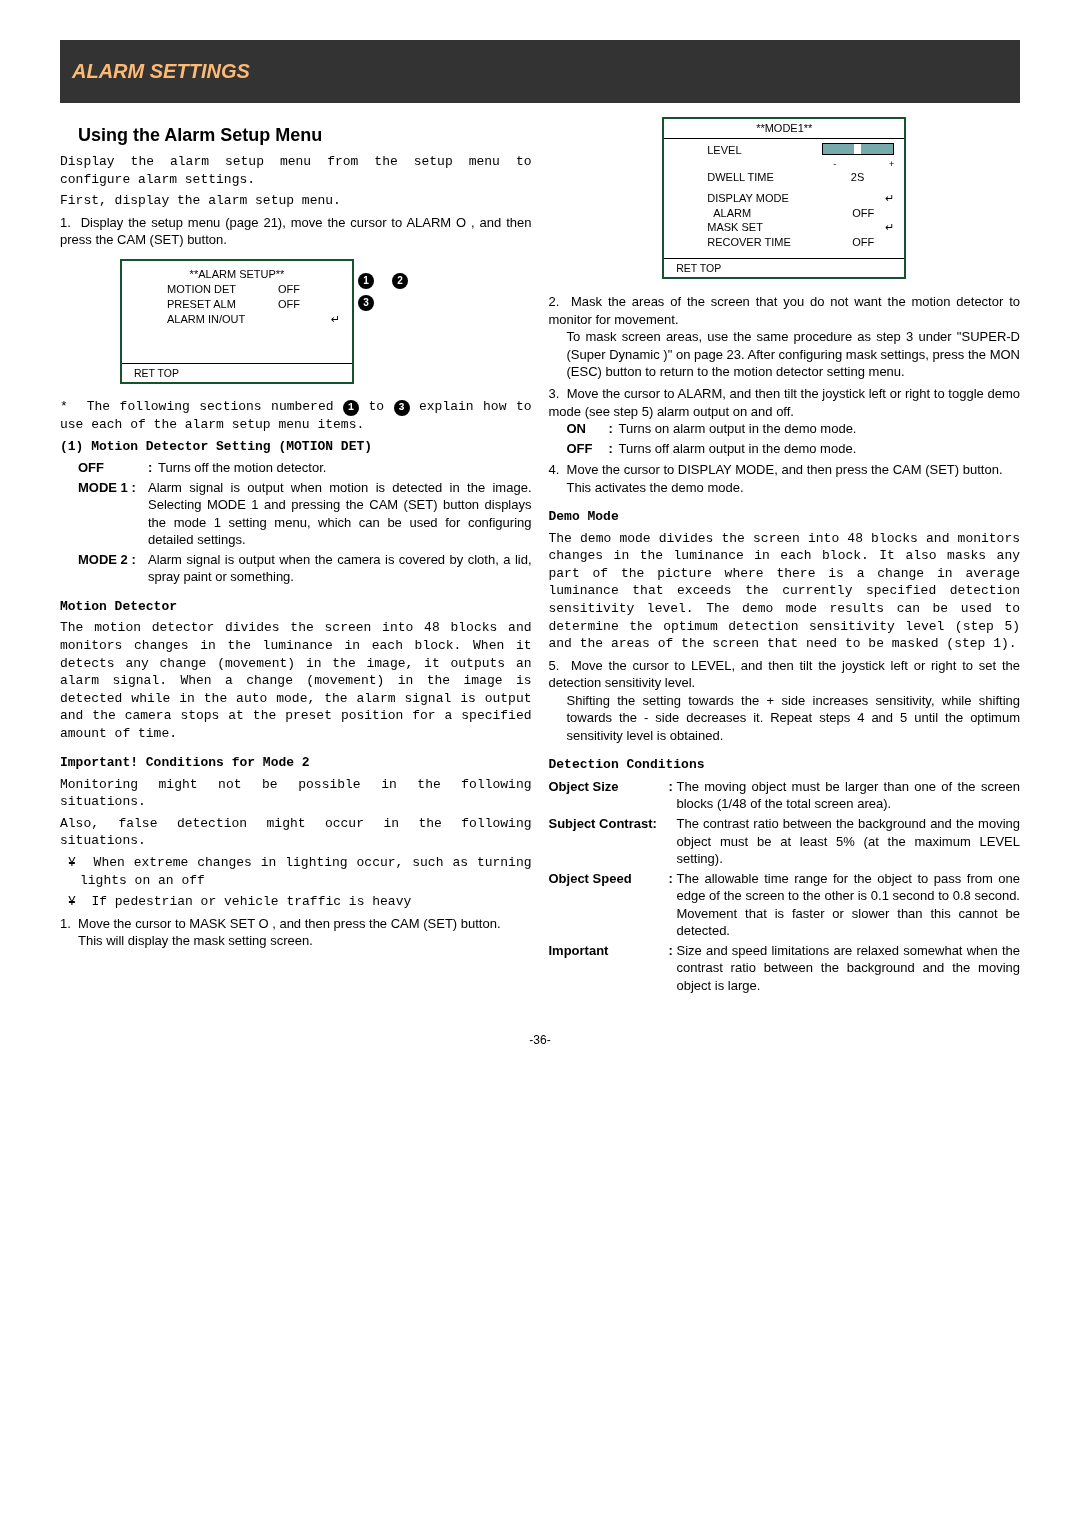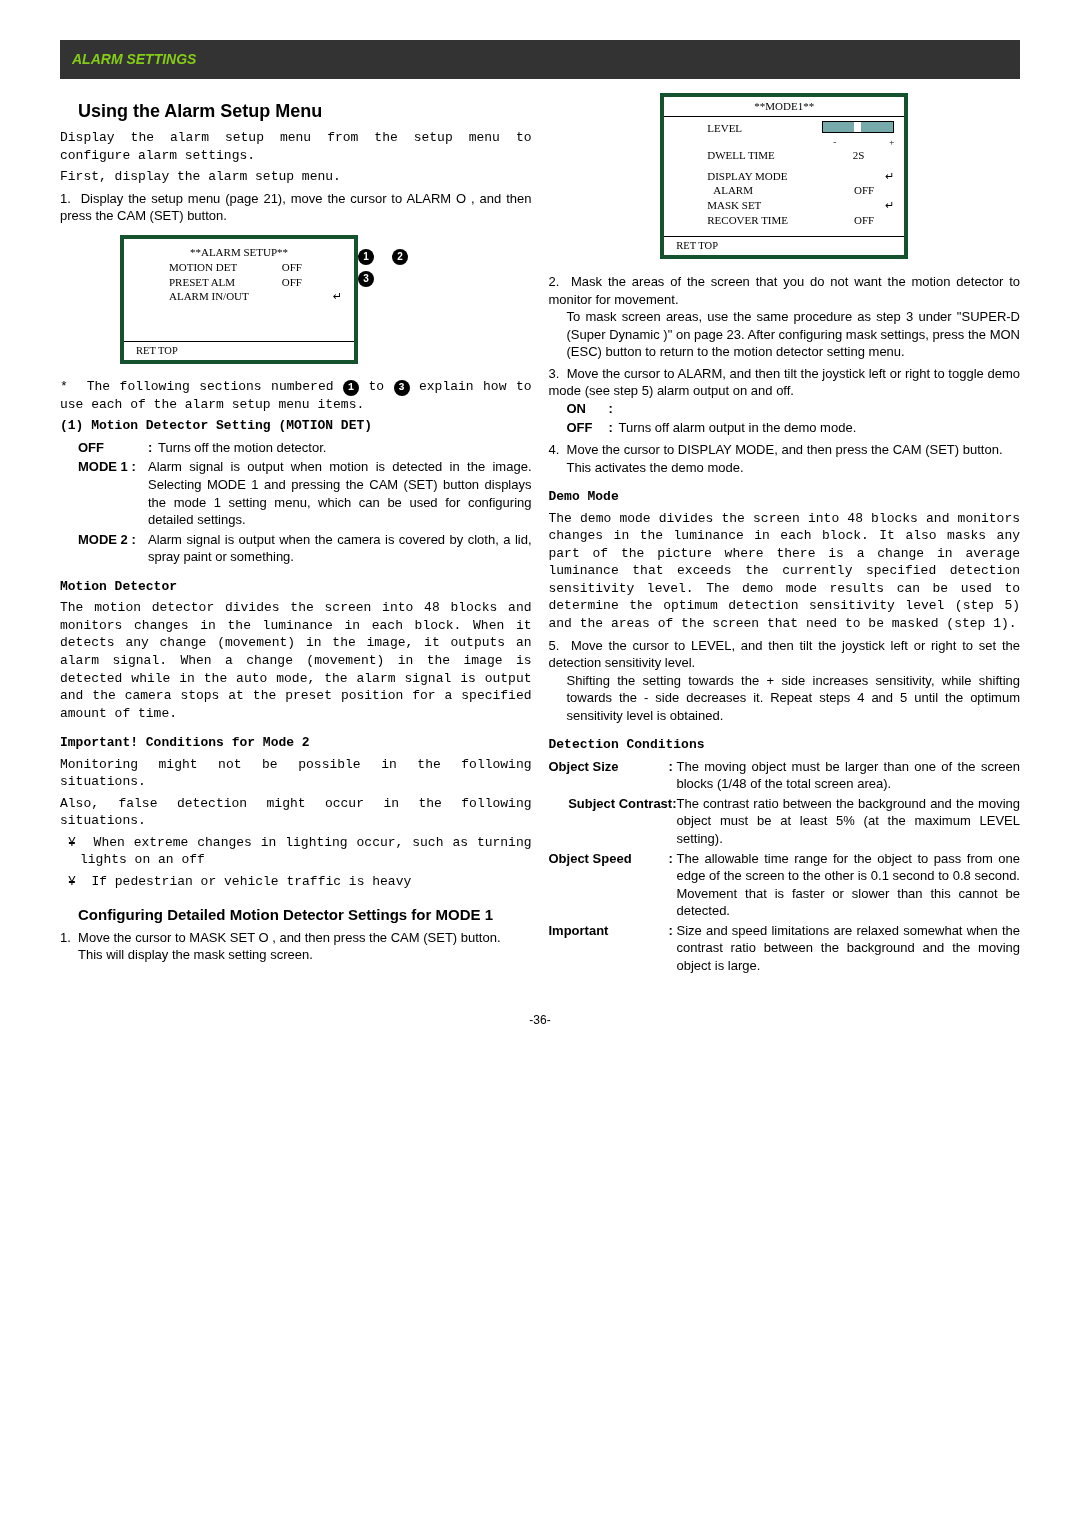--- a/index.html
+++ b/index.html
@@ -7,25 +7,25 @@
     font-size: 13px;
     color: #000;
     margin: 0;
     padding: 40px 60px;
     width: 1080px;
     box-sizing: border-box;
     line-height: 1.35;
   }
   .title-bar {
     background: #333;
-    color: #84cc16;
+    color: #fdba74;
     font-weight: bold;
     font-style: italic;
-    font-size: 14px;
-    padding: 10px 12px;
+    font-size: 20px;
+    padding: 18px 12px;
     margin-bottom: 14px;
   }
   .columns {
     display: flex;
     gap: 17px;
   }
   .col {
     flex: 1;
     min-width: 0;
   }
@@ -41,24 +41,24 @@
   }
   p { margin: 0 0 4px 0; text-align: justify; font-family: Liberation Mono, monospace; }
   .bold { font-weight: bold; }
   .indent { padding-left: 18px; }
   .bullet { padding-left: 20px; text-indent: -12px; }
   ol, ul { margin: 0; padding: 0; list-style: none; }
   li { text-align: justify; }
 
   
   .osd {
-    border: 4px solid #14532d;
+    border: 2px solid #14532d;
     width: 230px;
     margin: 10px auto 14px auto;
-    font-family: Liberation Serif, serif;
+    font-family: Liberation Sans, sans-serif;
     font-size: 11px;
     position: relative;
   }
   .osd-inner {
     padding: 6px 12px;
     border-bottom: 1px solid #000;
     min-height: 90px;
   }
   .osd-footer {
     padding: 2px 12px;
@@ -169,21 +169,20 @@
 
     <p class="bold" style="margin-top:12px;">Motion Detector</p>
     <p>The motion detector divides the screen into 48 blocks and monitors changes in the luminance in each block. When it detects any change (movement) in the image, it outputs an alarm signal. When a change (movement) in the image is detected while in the auto mode, the alarm signal is output and the camera stops at the preset position for a specified amount of time.</p>
 
     <p class="bold" style="margin-top:12px;">Important! Conditions for Mode 2</p>
     <p>Monitoring might not be possible in the following situations.</p>
     <p>Also, false detection might occur in the following situations.</p>
     <p class="bullet">¥&nbsp;&nbsp;<span>When extreme changes in lighting occur, such as turning lights on an off</span></p>
     <p class="bullet">¥&nbsp;&nbsp;<span>If pedestrian or vehicle traffic is heavy</span></p>
 
-    <h3>Configuring Detailed Motion Detector Settings for MODE 1</h3>
     <ol>
       <li>1.&nbsp;&nbsp;<span>Move the cursor to MASK SET O , and then press the CAM (SET) button.</span><br>
       <span class="indent" style="display:inline-block;">This will display the mask setting screen.</span></li>
     </ol>
   </div>
 
   <div class="col">
 
     <div class="osd mode1" style="margin-top:0;">
       <div class="mode1-title-row">**MODE1**</div>
@@ -206,20 +205,21 @@
 
     <ol>
       <li>2.&nbsp;&nbsp;<span>Mask the areas of the screen that you do not want the motion detector to monitor for movement.</span><br>
       <span class="indent" style="display:inline-block;">To mask screen areas, use the same procedure as step 3 under "SUPER-D    (Super Dynamic    )" on page 23. After configuring mask settings, press the MON (ESC) button to return to the motion detector setting menu.</span></li>
 
       <li style="margin-top:4px;">3.&nbsp;&nbsp;<span>Move the cursor to ALARM, and then tilt the joystick left or right to toggle demo mode (see step 5) alarm output on and off.</span>
         <div class="indent">
           <div class="mode-row">
               <div class="mode-term" style="flex:0 0 42px;">ON</div>
               <div style="flex:0 0 10px;"><b>:</b></div>
+              <div class="mode-body">Turns on alarm output in the demo mode.</div>
             </div>
           <div class="mode-row">
               <div class="mode-term" style="flex:0 0 42px;">OFF</div>
               <div style="flex:0 0 10px;"><b>:</b></div>
               <div class="mode-body">Turns off alarm output in the demo mode.</div>
             </div>
         </div>
       </li>
 
       <li style="margin-top:4px;">4.&nbsp;&nbsp;<span>Move the cursor to DISPLAY MODE, and then press the CAM (SET) button.</span><br>
@@ -235,21 +235,21 @@
     </ol>
 
     <p class="bold" style="margin-top:12px;">Detection Conditions</p>
 
     <div class="def-row">
       <div class="def-term">Object Size</div>
       <div class="def-colon"><b>:</b></div>
       <div class="def-body">The moving object must be larger than one of the screen blocks (1/48 of the total screen area).</div>
     </div>
     <div class="def-row">
-      <div class="def-term" style="flex:0 0 128px;text-align:right;">Subject Contrast:</div>
+      <div class="def-term" style="flex:0 0 128px;">Subject Contrast:</div>
       <div class="def-body">The contrast ratio between the background and the moving object must be at least 5% (at the maximum LEVEL setting).</div>
     </div>
     <div class="def-row">
       <div class="def-term">Object Speed</div>
       <div class="def-colon"><b>:</b></div>
       <div class="def-body">The allowable time range for the object to pass from one edge of the screen to the other is 0.1 second to 0.8 second. Movement that is faster or slower than this cannot be detected.</div>
     </div>
     <div class="def-row">
       <div class="def-term">Important</div>
       <div class="def-colon"><b>:</b></div>

